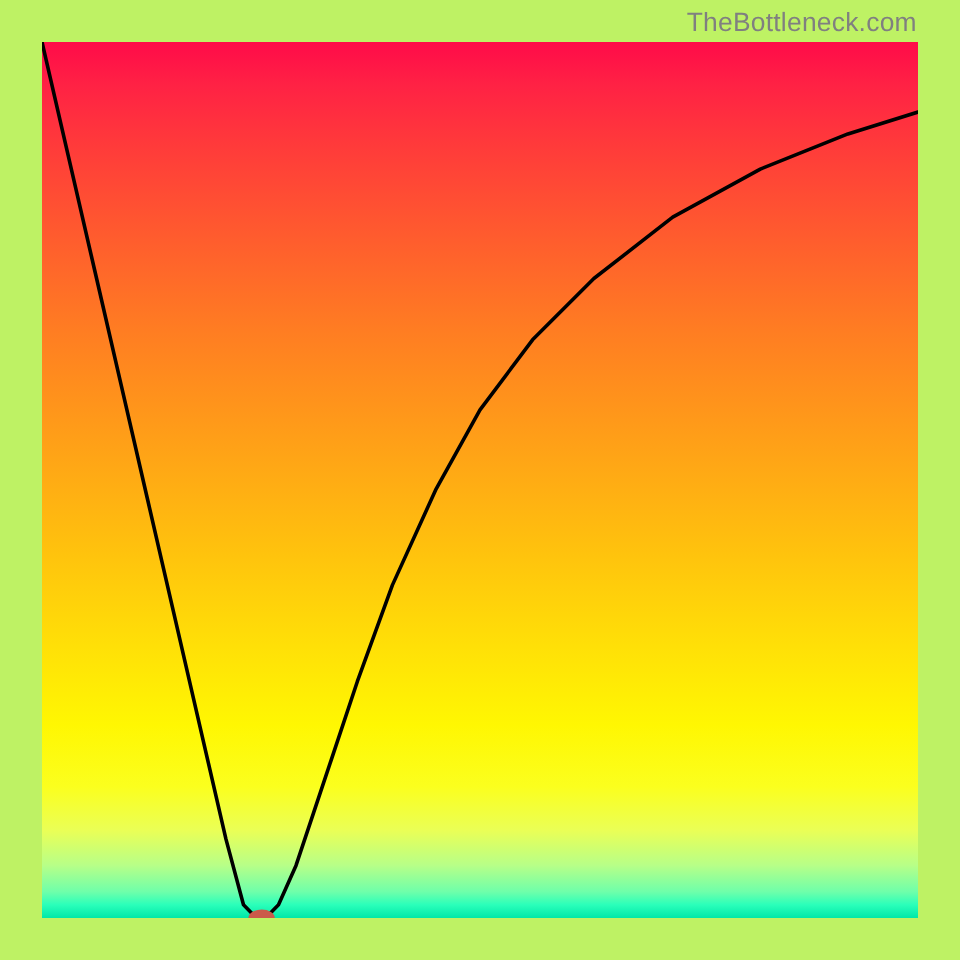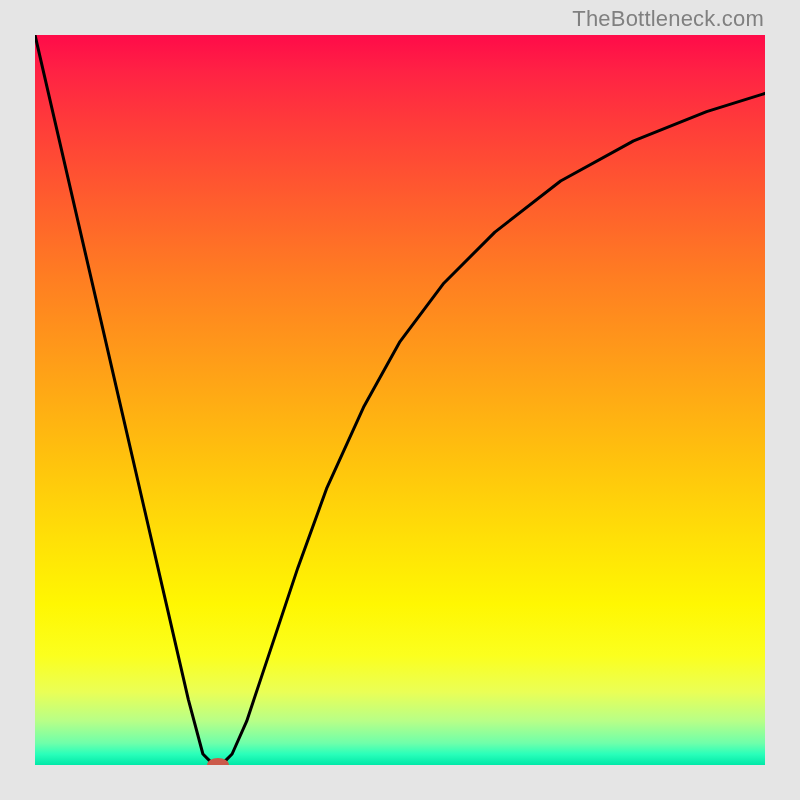--- a/index.html
+++ b/index.html
@@ -10,21 +10,21 @@
     background: #000;
     overflow: hidden;
     font-family: Arial, Helvetica, sans-serif;
   }
   .frame {
     position: absolute;
     left: 0;
     top: 0;
     width: 800px;
     height: 800px;
-    background: #e5e5e5;
+    background: #bef264;
   }
   .plot {
     position: absolute;
     left: 35px;
     top: 35px;
     width: 730px;
     height: 730px;
     overflow: hidden;
   }
   .gradient {

